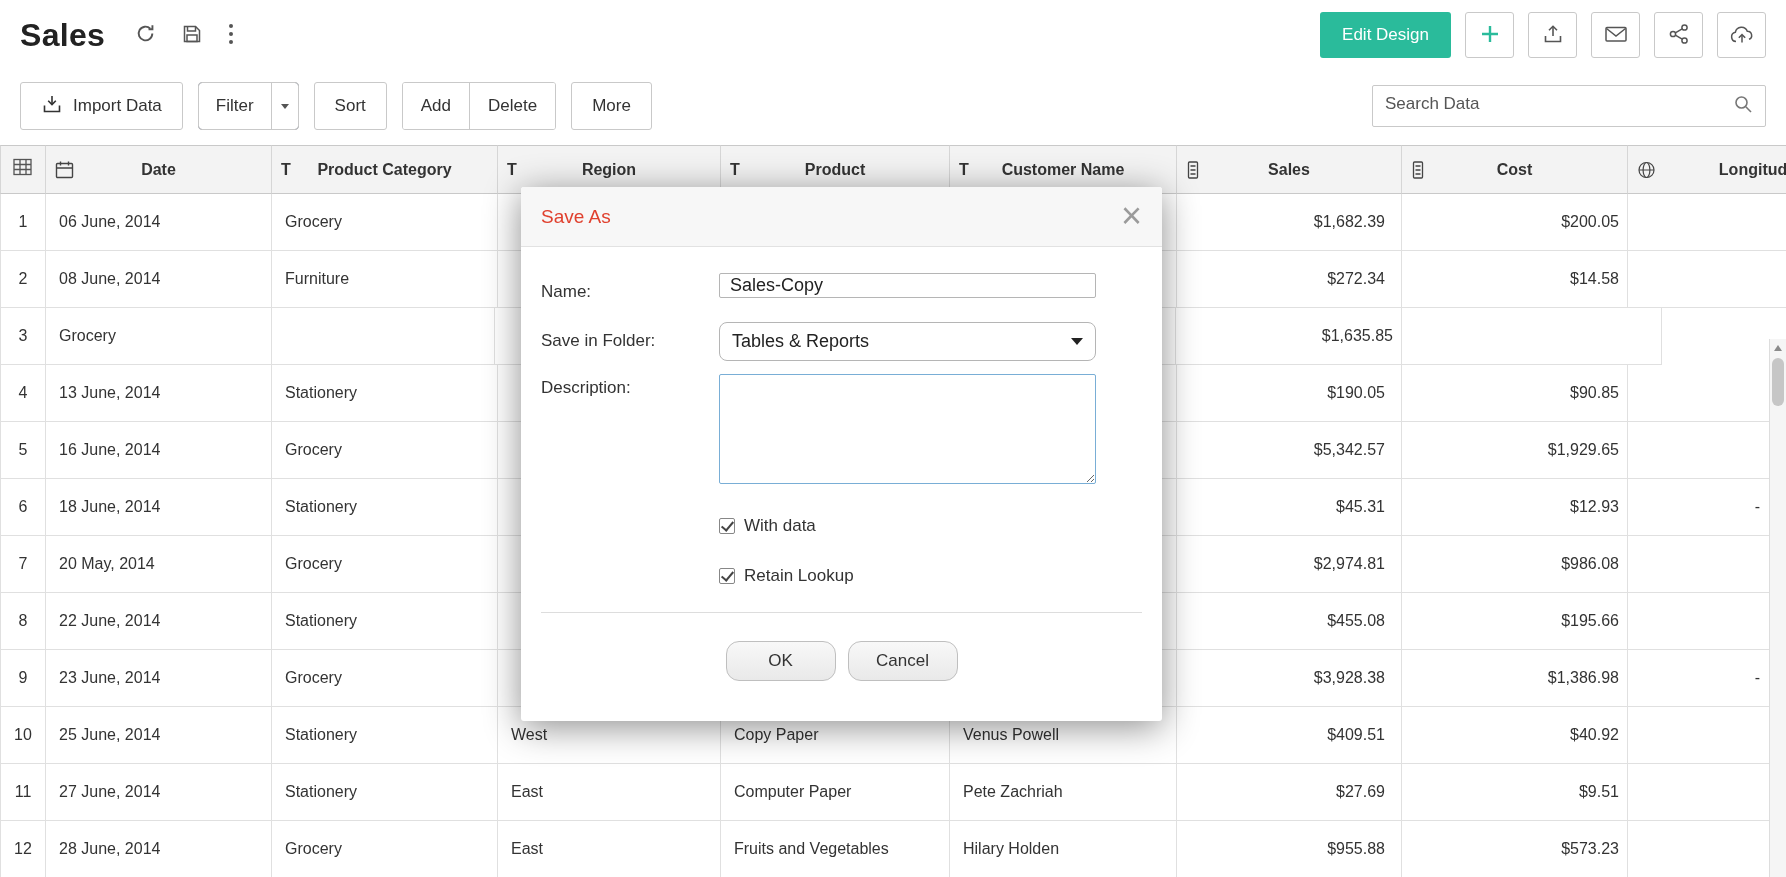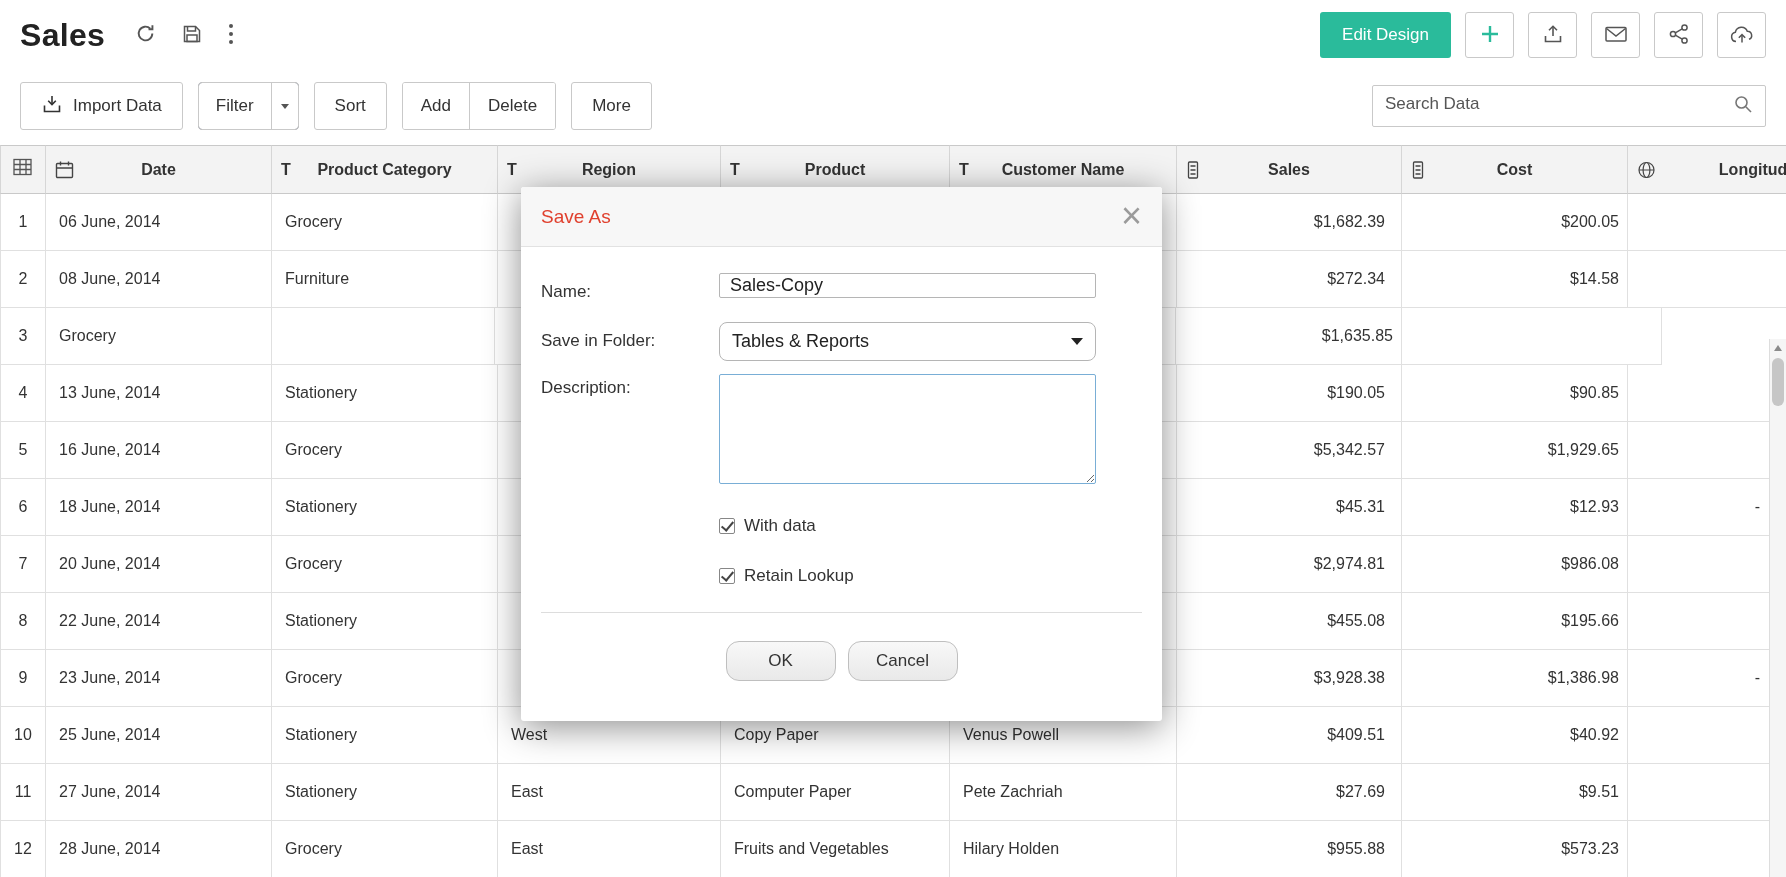--- a/index.html
+++ b/index.html
@@ -305,21 +305,21 @@
           <div class="td col-category">Stationery</div>
           <div class="td col-region"></div>
           <div class="td col-product"></div>
           <div class="td col-customer"></div>
           <div class="td col-sales">$45.31</div>
           <div class="td col-cost">$12.93</div>
           <div class="td col-longitude">-</div>
         </div>
         <div class="gridrow">
           <div class="td col-num">7</div>
-          <div class="td col-date">20 June, 2014</div>
+          <div class="td col-date">20 May, 2014</div>
           <div class="td col-category">Grocery</div>
           <div class="td col-region"></div>
           <div class="td col-product"></div>
           <div class="td col-customer"></div>
           <div class="td col-sales">$2,974.81</div>
           <div class="td col-cost">$986.08</div>
           <div class="td col-longitude"></div>
         </div>
         <div class="gridrow">
           <div class="td col-num">8</div>

